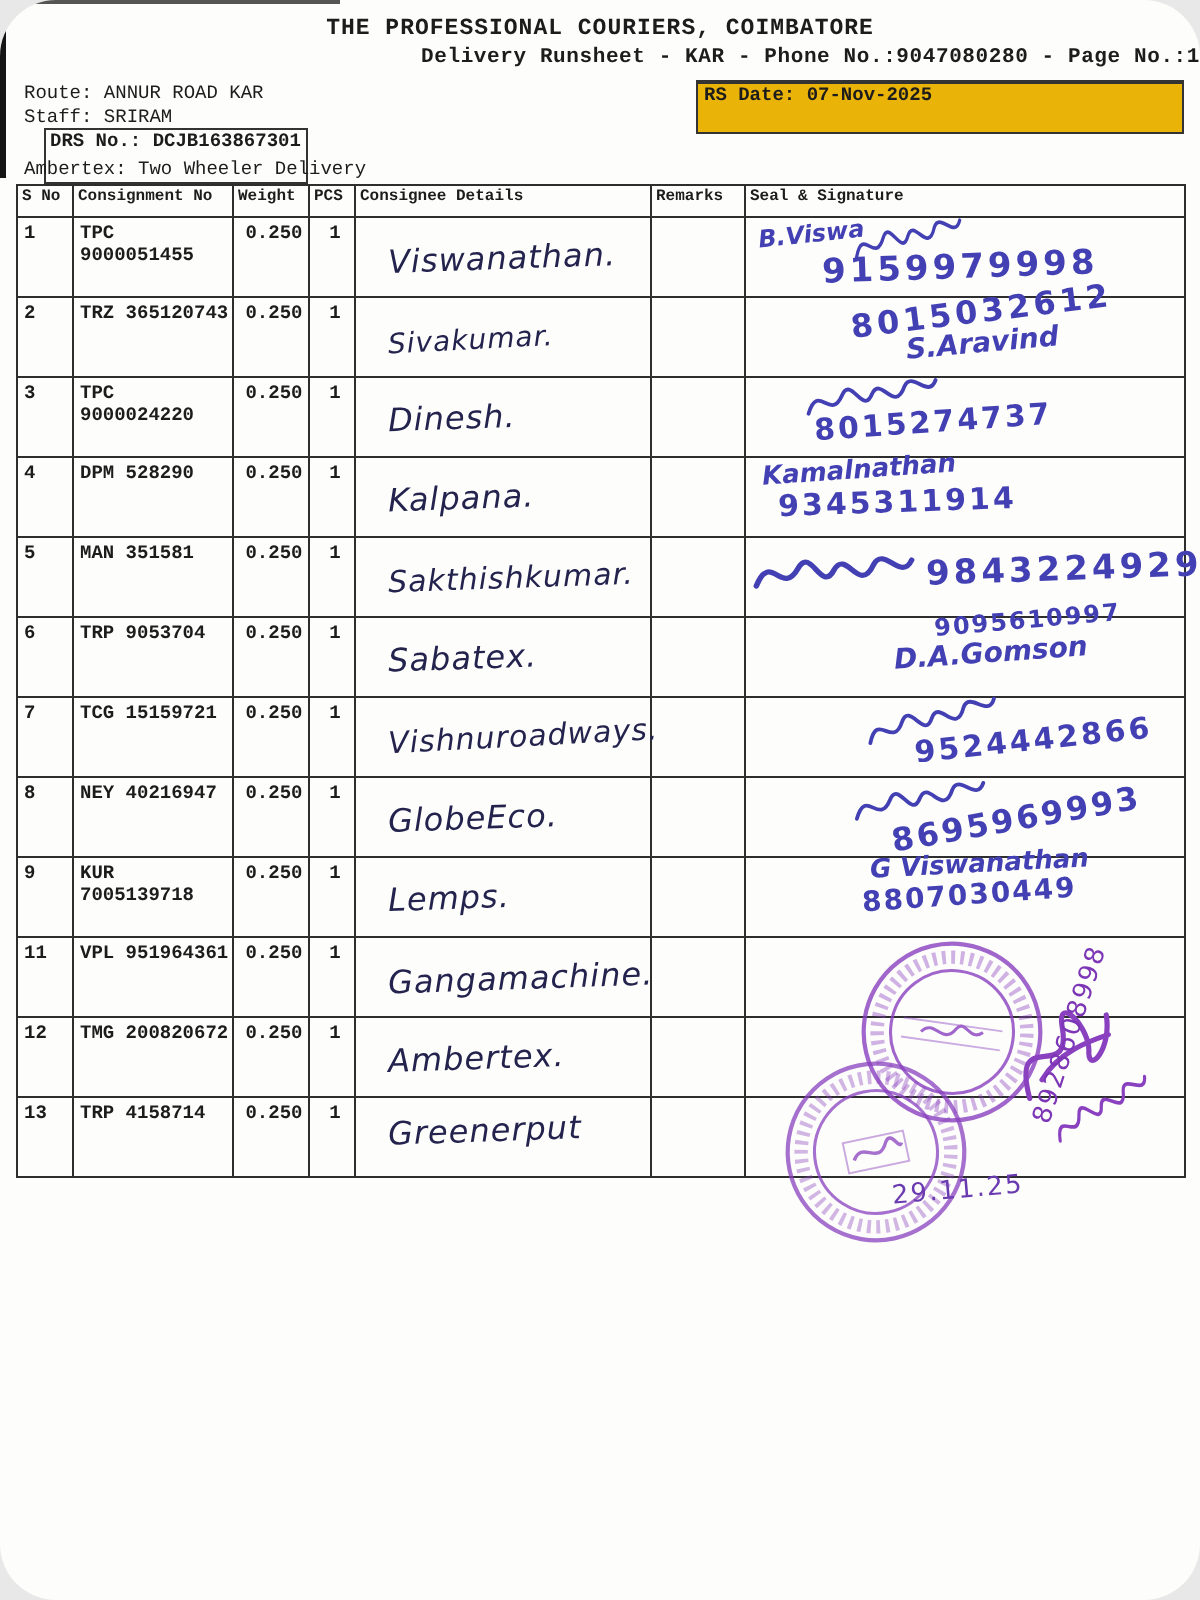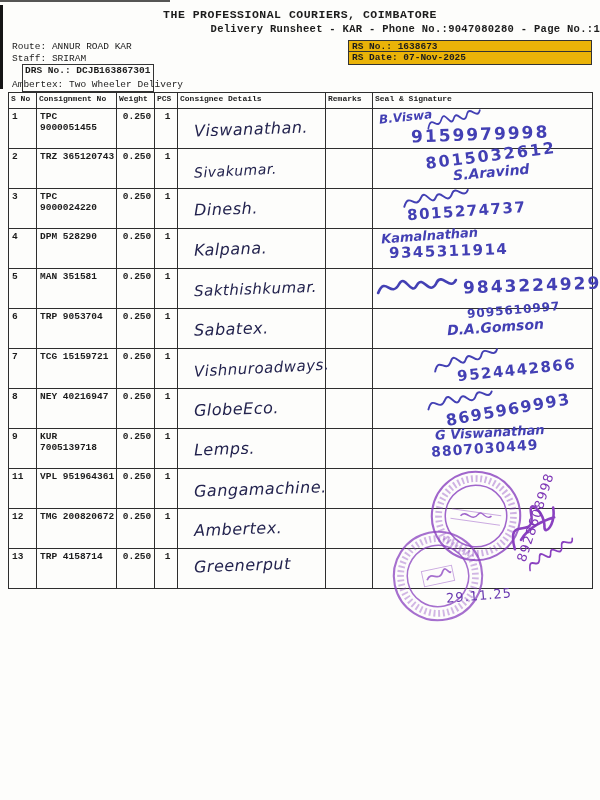--- a/index.html
+++ b/index.html
@@ -1,17 +1,17 @@
 <!DOCTYPE html>
 <html><head>
 <meta charset="utf-8">
 <style>
   html,body{margin:0;padding:0;background:#e8e8e8;}
   .page{position:relative;width:600px;height:800px;background:#fdfdfb;overflow:hidden;
-        font-family:"Liberation Mono","DejaVu Sans Mono",monospace;color:#1c1c1c;}
+        font-family:"Liberation Mono","DejaVu Sans Mono",monospace;color:#1c1c1c;border-radius:28px;}
 
   
   .artifact-left{position:absolute;left:0;top:5px;width:3px;height:84px;background:#151515;}
   .artifact-top{position:absolute;left:0;top:0;width:170px;height:2px;background:#2a2a2a;opacity:.8;}
 
   
   .title{position:absolute;top:8px;left:0;width:100%;text-align:center;
          font-weight:bold;font-size:11.5px;letter-spacing:.5px;}
   .subtitle{position:absolute;top:23px;left:0;width:100%;text-align:right;
             font-weight:bold;font-size:10.5px;letter-spacing:.3px;}
@@ -19,21 +19,21 @@
   
   .info-line{position:absolute;font-size:9.5px;font-weight:normal;white-space:nowrap;}
   .line-route{left:12px;top:41px;}
   .line-staff{left:12px;top:53px;}
   .drs-box{position:absolute;left:22px;top:64px;border:1px solid #333;
            font-size:9.5px;font-weight:bold;padding:0 3px 15px 2px;white-space:nowrap;}
   .line-vehicle{left:12px;top:79px;}
   .rs-box{position:absolute;left:348px;width:244px;border:1px solid #333;box-sizing:border-box;
           font-size:9.5px;font-weight:bold;line-height:11px;padding-left:3px;white-space:nowrap;background:#eab308;}
   .rs-no-box{top:40px;height:12px;}
-  .rs-date-box{top:51px;height:14px;}
+  .rs-date-box{top:41px;height:26px;}
 
   
   table.runsheet{position:absolute;left:8px;top:92px;width:584px;border-collapse:collapse;table-layout:fixed;}
   table.runsheet th,table.runsheet td{border:1px solid #2e2e2e;vertical-align:top;overflow:visible;}
   table.runsheet th{font-size:8px;font-weight:bold;text-align:left;padding:1px 0 1px 2px;height:13px;}
   table.runsheet td{font-size:9.5px;font-weight:bold;padding:2px 0 0 3px;height:37px;}
   td.c-weight{text-align:center;padding-left:0;}
   td.c-pcs{text-align:center;padding-left:0;}
 
   

